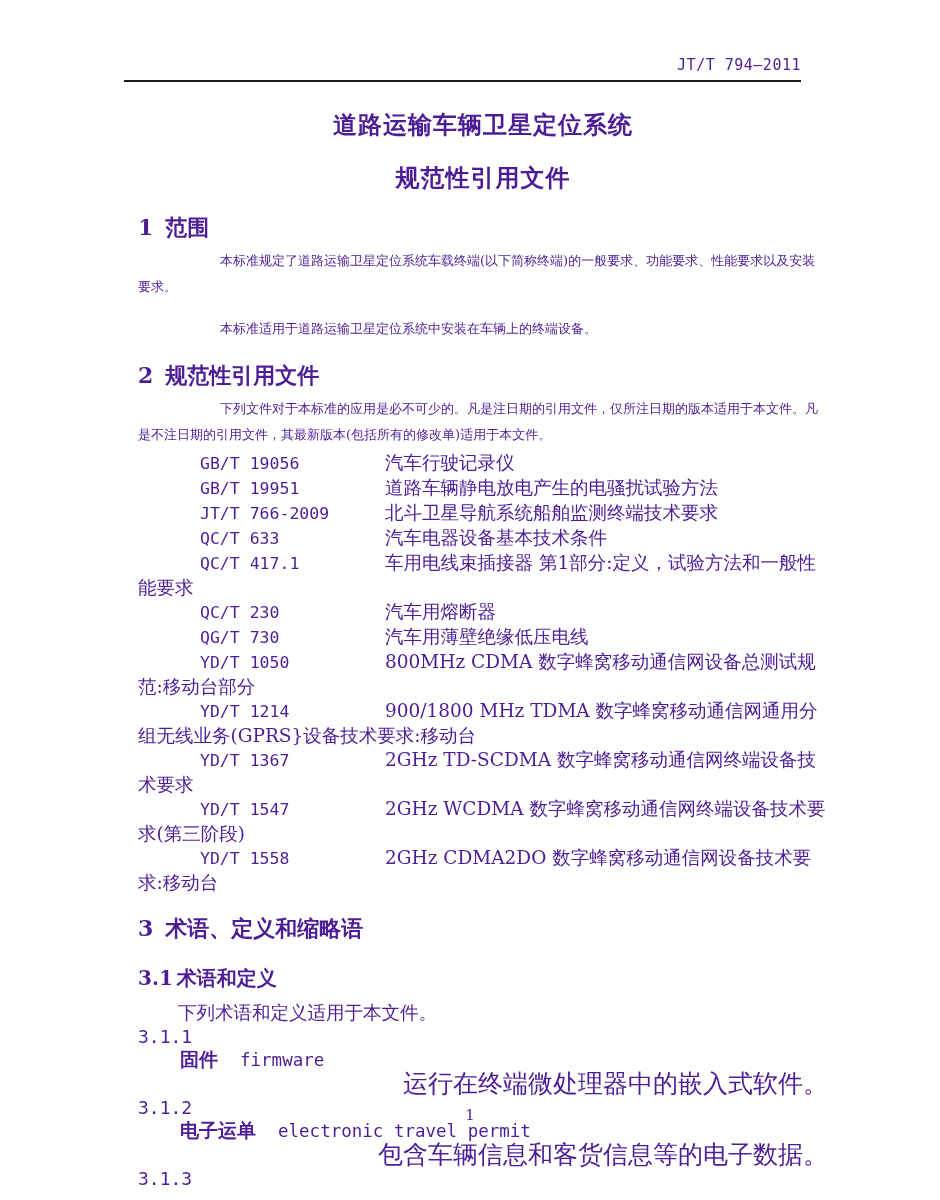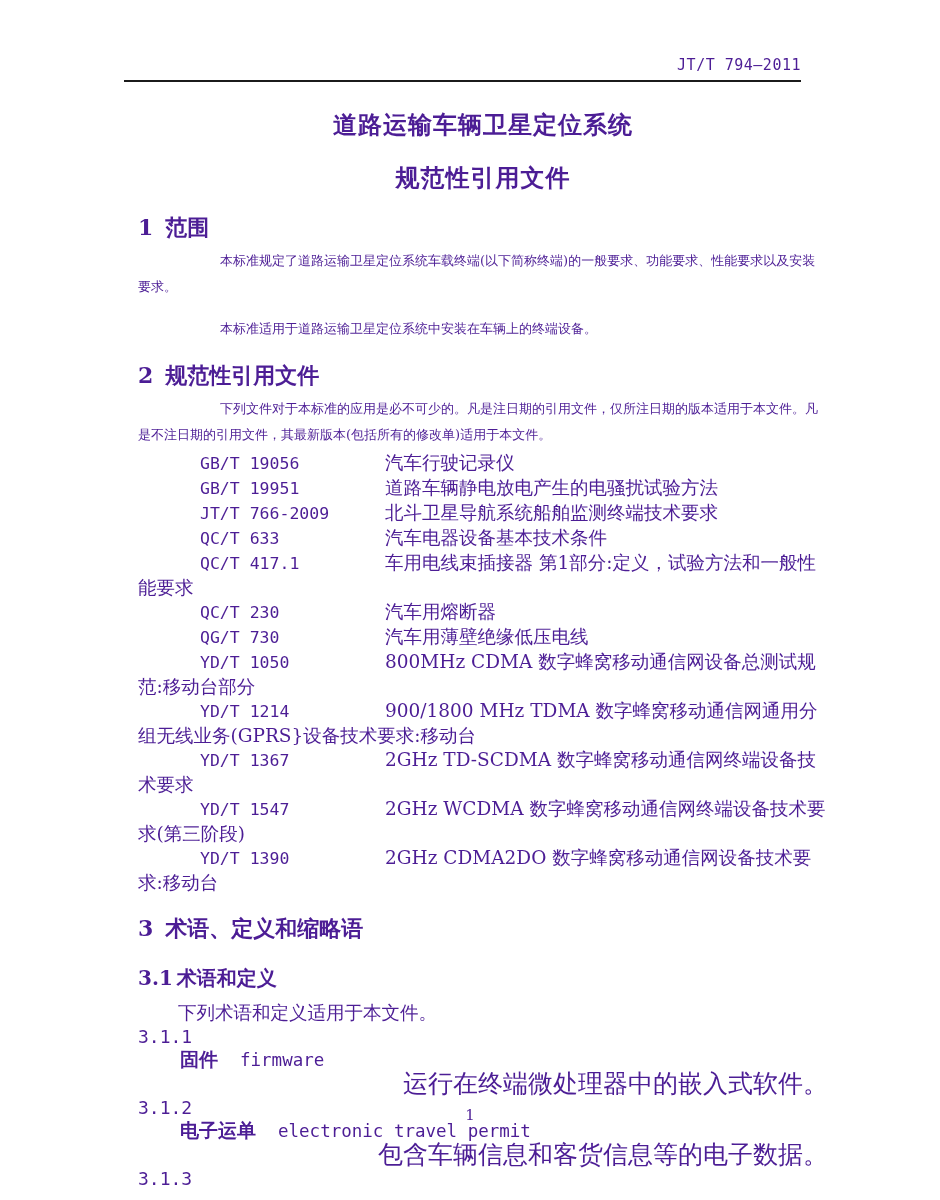--- a/index.html
+++ b/index.html
@@ -131,21 +131,21 @@
       <p class="ref"><span class="ref-code">GB/T 19951</span><span>道路车辆静电放电产生的电骚扰试验方法</span></p>
       <p class="ref"><span class="ref-code">JT/T 766-2009</span><span>北斗卫星导航系统船舶监测终端技术要求</span></p>
       <p class="ref"><span class="ref-code">QC/T 633</span><span>汽车电器设备基本技术条件</span></p>
       <p class="ref"><span class="ref-code">QC/T 417.1</span><span>车用电线束插接器 第1部分:定义，试验方法和一般性能要求</span></p>
       <p class="ref"><span class="ref-code">QC/T 230</span><span>汽车用熔断器</span></p>
       <p class="ref"><span class="ref-code">QG/T 730</span><span>汽车用薄壁绝缘低压电线</span></p>
       <p class="ref"><span class="ref-code">YD/T 1050</span><span>800MHz CDMA 数字蜂窝移动通信网设备总测试规范:移动台部分</span></p>
       <p class="ref"><span class="ref-code">YD/T 1214</span><span>900/1800 MHz TDMA 数字蜂窝移动通信网通用分组无线业务(GPRS}设备技术要求:移动台</span></p>
       <p class="ref"><span class="ref-code">YD/T 1367</span><span>2GHz TD-SCDMA 数字蜂窝移动通信网终端设备技术要求</span></p>
       <p class="ref"><span class="ref-code">YD/T 1547</span><span>2GHz WCDMA 数字蜂窝移动通信网终端设备技术要求(第三阶段)</span></p>
-      <p class="ref"><span class="ref-code">YD/T 1390</span><span>2GHz CDMA2DO 数字蜂窝移动通信网设备技术要求:移动台</span></p>
+      <p class="ref"><span class="ref-code">YD/T 1558</span><span>2GHz CDMA2DO 数字蜂窝移动通信网设备技术要求:移动台</span></p>
     </div>
 
     <div class="h-sec">
       <span class="sec-num">3</span><span>术语、定义和缩略语</span>
     </div>
 
     <div class="h-sub">
       <span class="sec-num">3.1</span><span>术语和定义</span>
     </div>
     <p class="terms-intro">下列术语和定义适用于本文件。</p>

